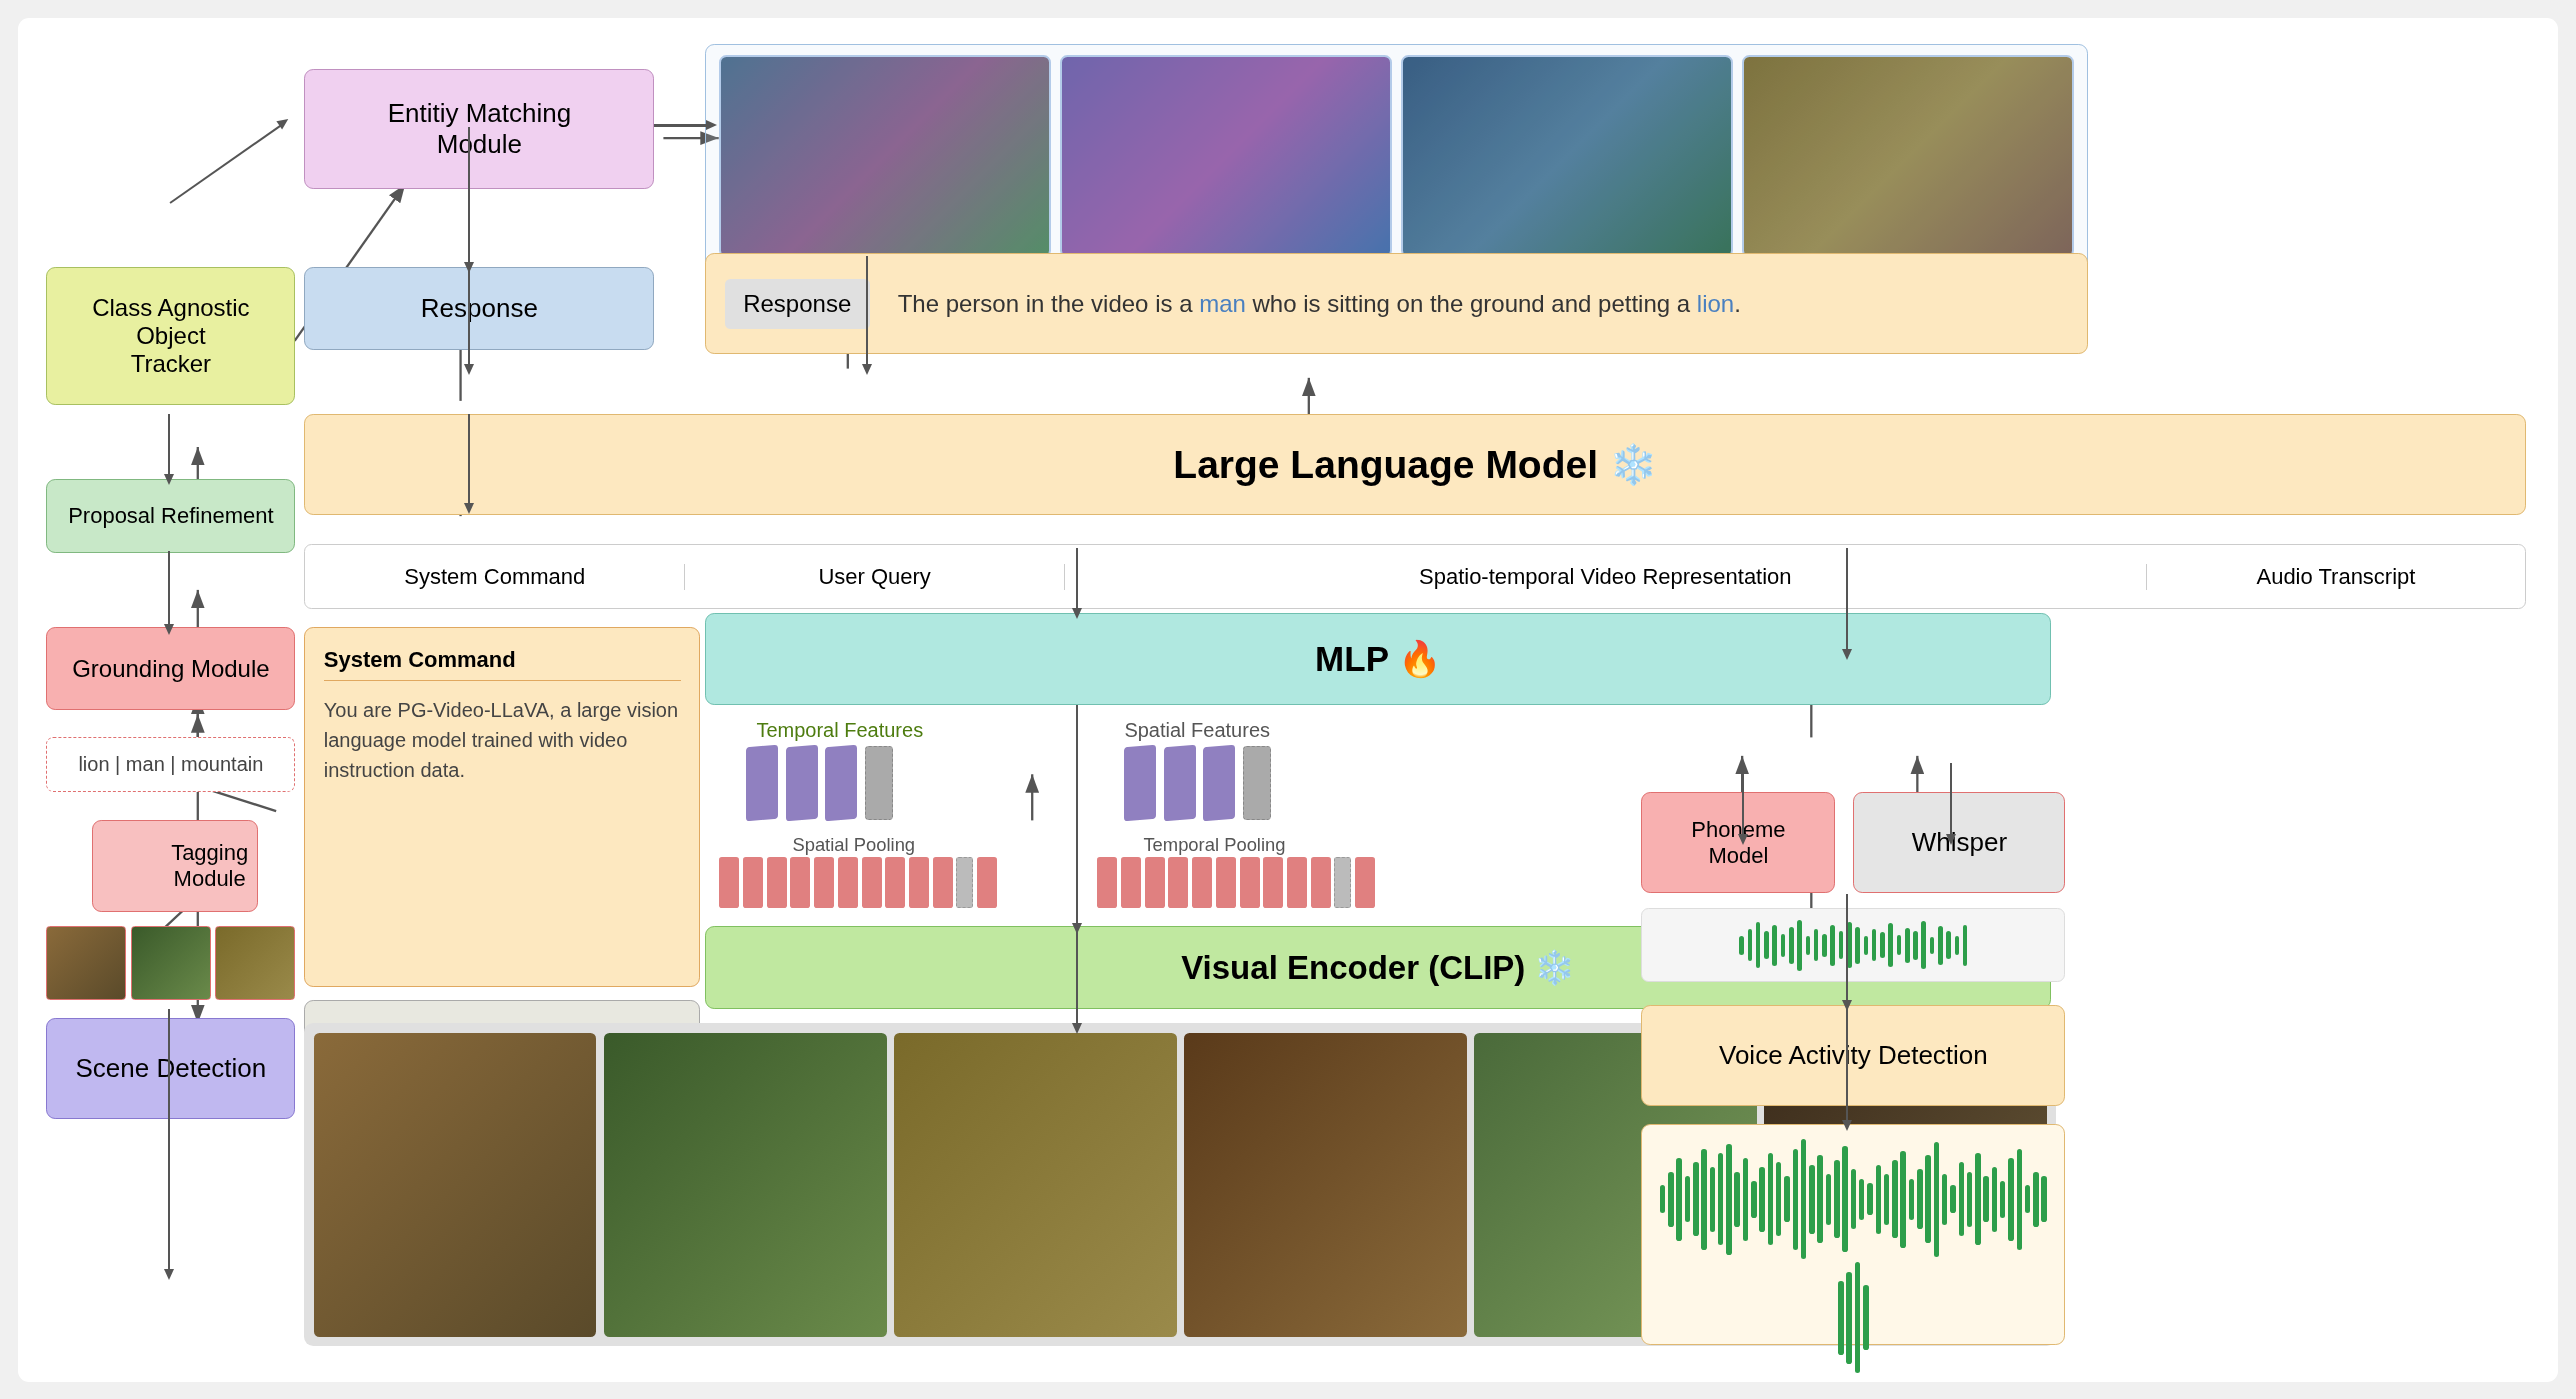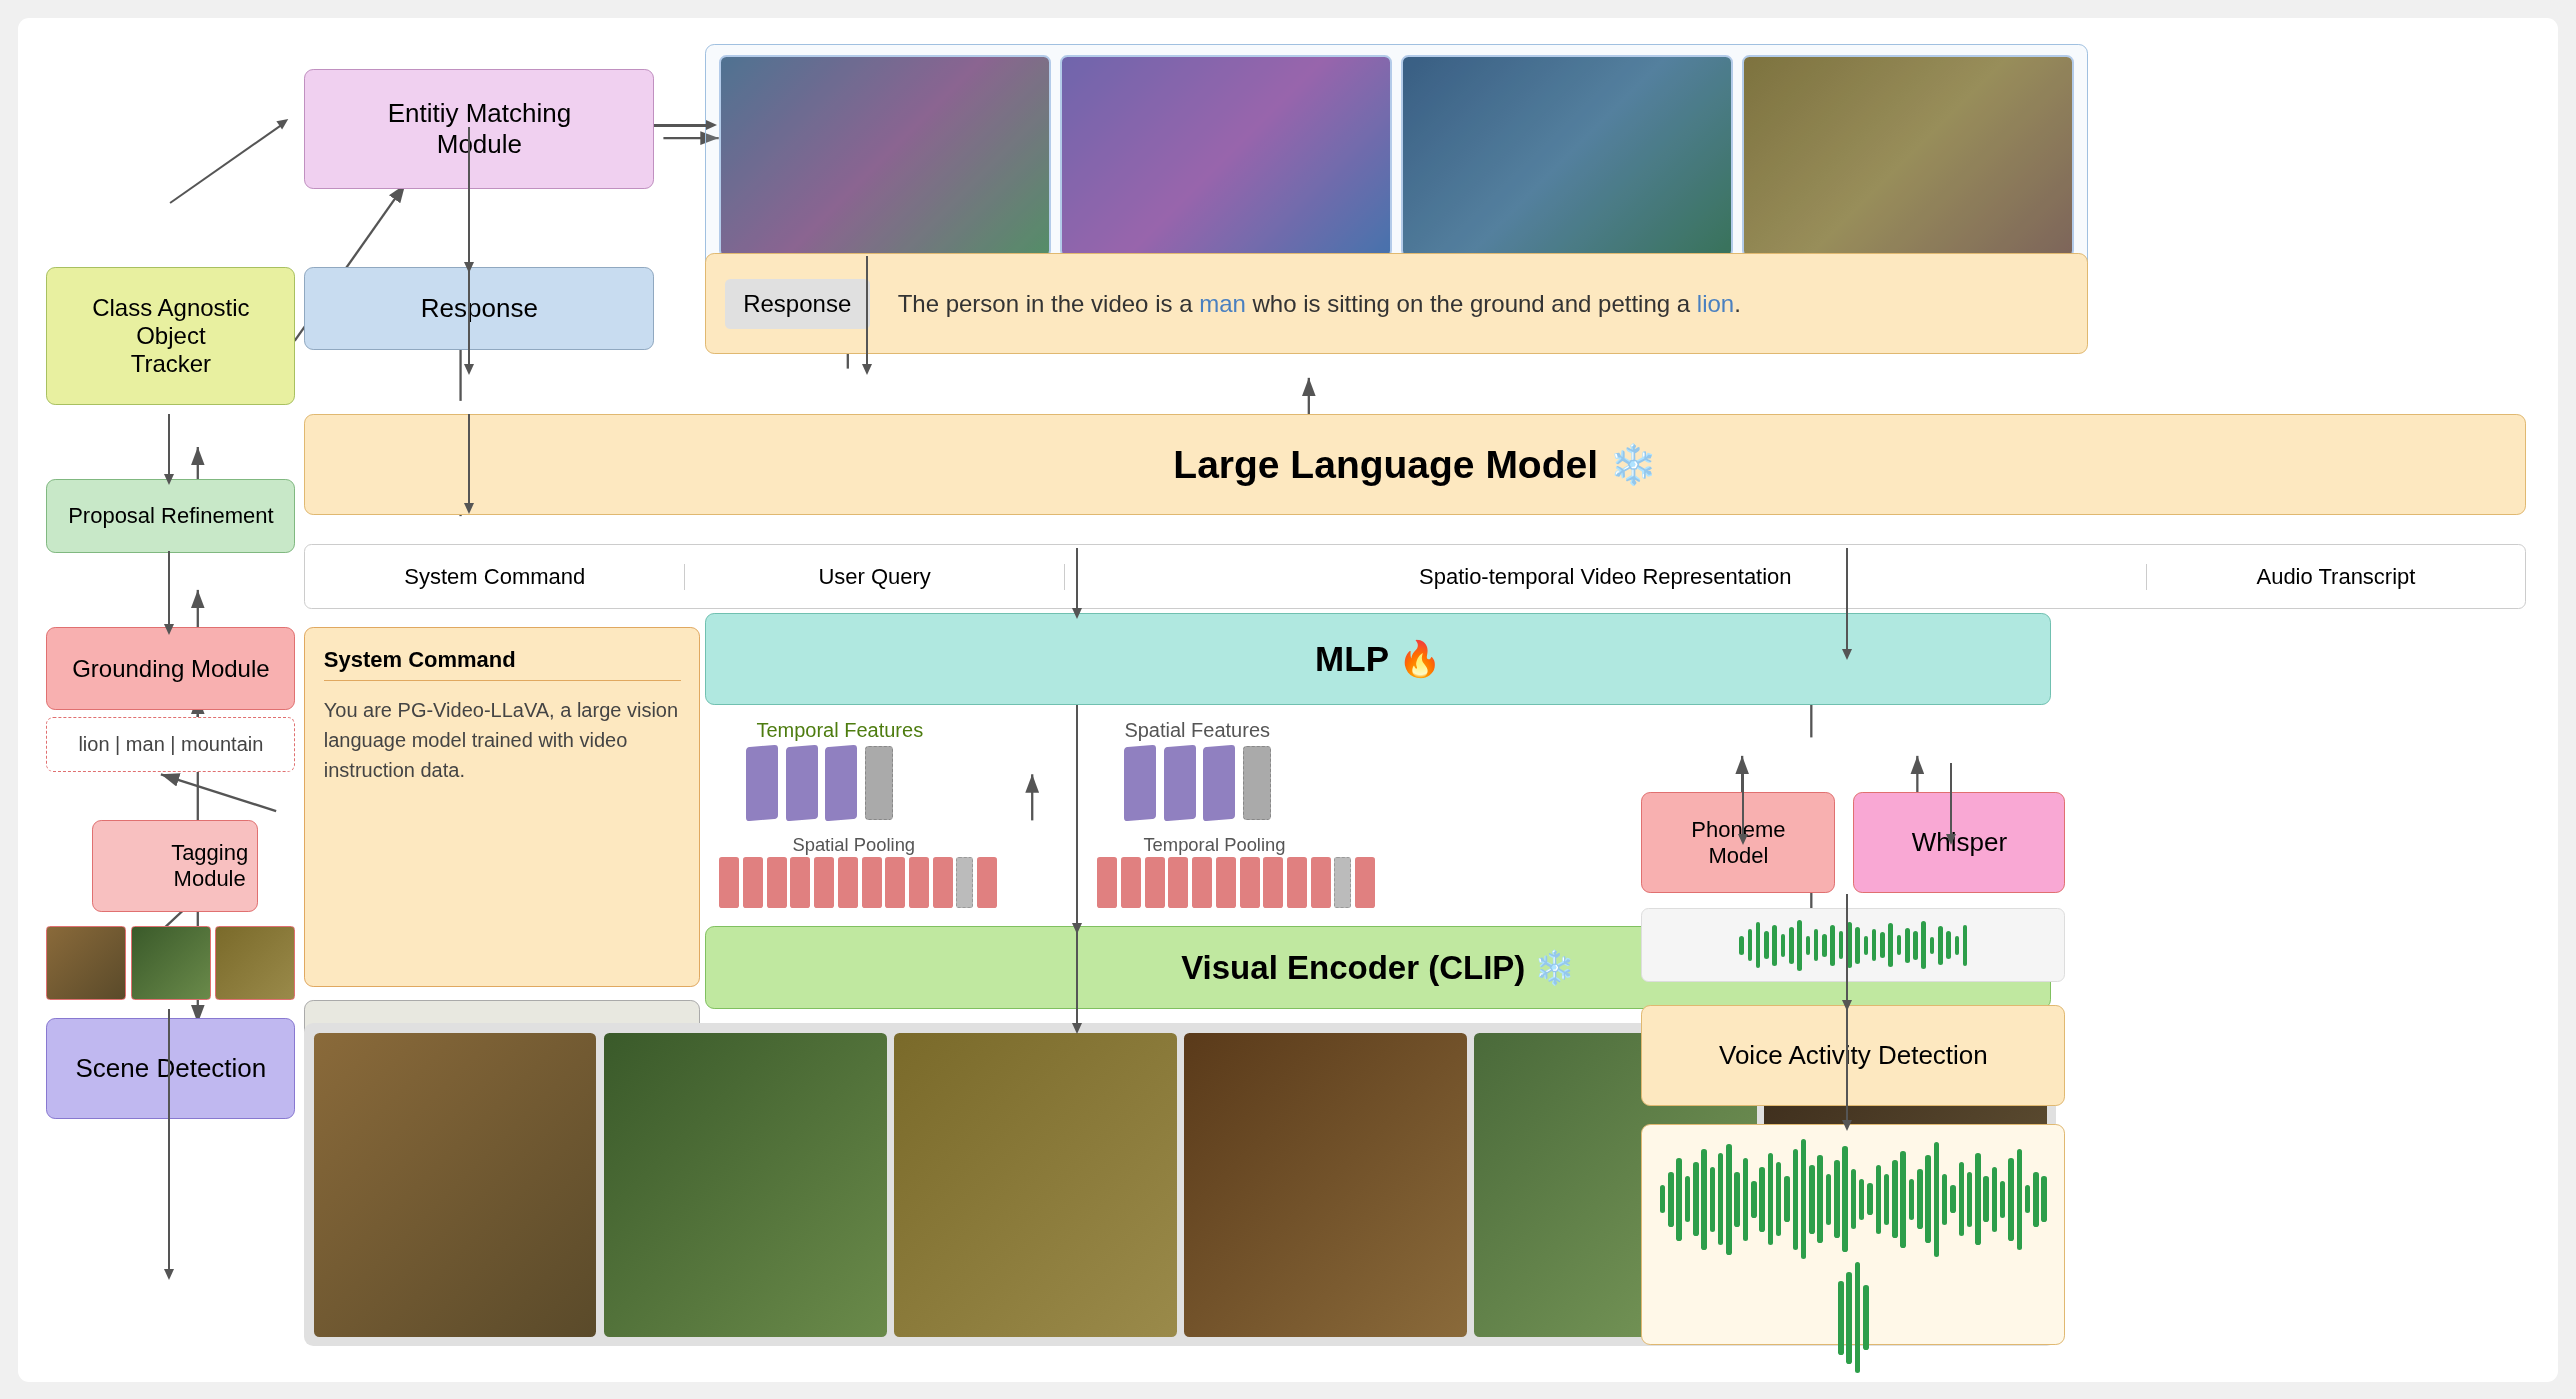--- a/index.html
+++ b/index.html
@@ -257,21 +257,21 @@
   </div>
 
   <div class="box" style="left:28px;top:461px;width:249px;height:74px;background:#c8e8c8;border:1.8px solid #80b880;border-radius:9.2px;font-size:22px;">
     <span>Proposal Refinement</span>
   </div>
 
   <div class="box" style="left:28px;top:609px;width:249px;height:83px;background:#f8b0b0;border:1.8px solid #e07070;border-radius:9.2px;font-size:24px;">
     <span>Grounding Module</span>
   </div>
 
-  <div style="position:absolute;left:28px;top:699px;width:249px;height:55px;background:white;border:1.8px dashed #e07070;border-radius:7.4px;display:flex;align-items:center;justify-content:center;font-size:20px;color:#444;">
+  <div style="position:absolute;left:28px;top:719px;width:249px;height:55px;background:white;border:1.8px dashed #e07070;border-radius:7.4px;display:flex;align-items:center;justify-content:center;font-size:20px;color:#444;">
     <span>lion | man | mountain</span>
   </div>
 
   <div class="box" style="left:74px;top:802px;width:166px;height:92px;background:#f8c0c0;border:1.8px solid #e07070;border-radius:9.2px;font-size:22px;justify-content:flex-end;">
     <span style="white-space:pre-line;">Tagging
 Module</span>
   </div>
 
   <div style="position:absolute;left:28px;top:908px;width:249px;height:74px;display:flex;gap:4.6px;">
     <div style="flex:1;background:linear-gradient(135deg,#8a6a3a,#5a4a2a);border-radius:3.7px;border:0.9px solid #e07070;"></div>
@@ -282,21 +282,21 @@
   <div class="box" style="left:28px;top:1000px;width:249px;height:101px;background:#c0b8f0;border:1.8px solid #8878d0;border-radius:9.2px;font-size:26px;">
     <span>Scene Detection</span>
   </div>
 
 
   <div class="box" style="left:1623px;top:774px;width:194px;height:101px;background:#f8b0b0;border:1.8px solid #e07070;border-radius:9.2px;font-size:22px;">
     <span style="white-space:pre-line;">Phoneme
 Model</span>
   </div>
 
-  <div class="box" style="left:1835px;top:774px;width:212px;height:101px;background:#f9a8d4;border:1.8px solid #e07070;border-radius:9.2px;font-size:26px;">
+  <div class="box" style="left:1835px;top:774px;width:212px;height:101px;background:#e5e5e5;border:1.8px solid #e07070;border-radius:9.2px;font-size:26px;">
     <span>Whisper</span>
   </div>
 
   <div class="waveform" style="left:1623px;top:890px;width:424px;height:74px;background:#f5f5f5;border:0.9px solid #ddd;gap:3.7px;">
     <div style="width:4.6px;height:18.4px;" class="waveform-bar"></div>
     <div style="width:4.6px;height:32px;" class="waveform-bar"></div>
     <div style="width:4.6px;height:46px;" class="waveform-bar"></div>
     <div style="width:4.6px;height:28px;" class="waveform-bar"></div>
     <div style="width:4.6px;height:41px;" class="waveform-bar"></div>
     <div style="width:4.6px;height:23px;" class="waveform-bar"></div>

